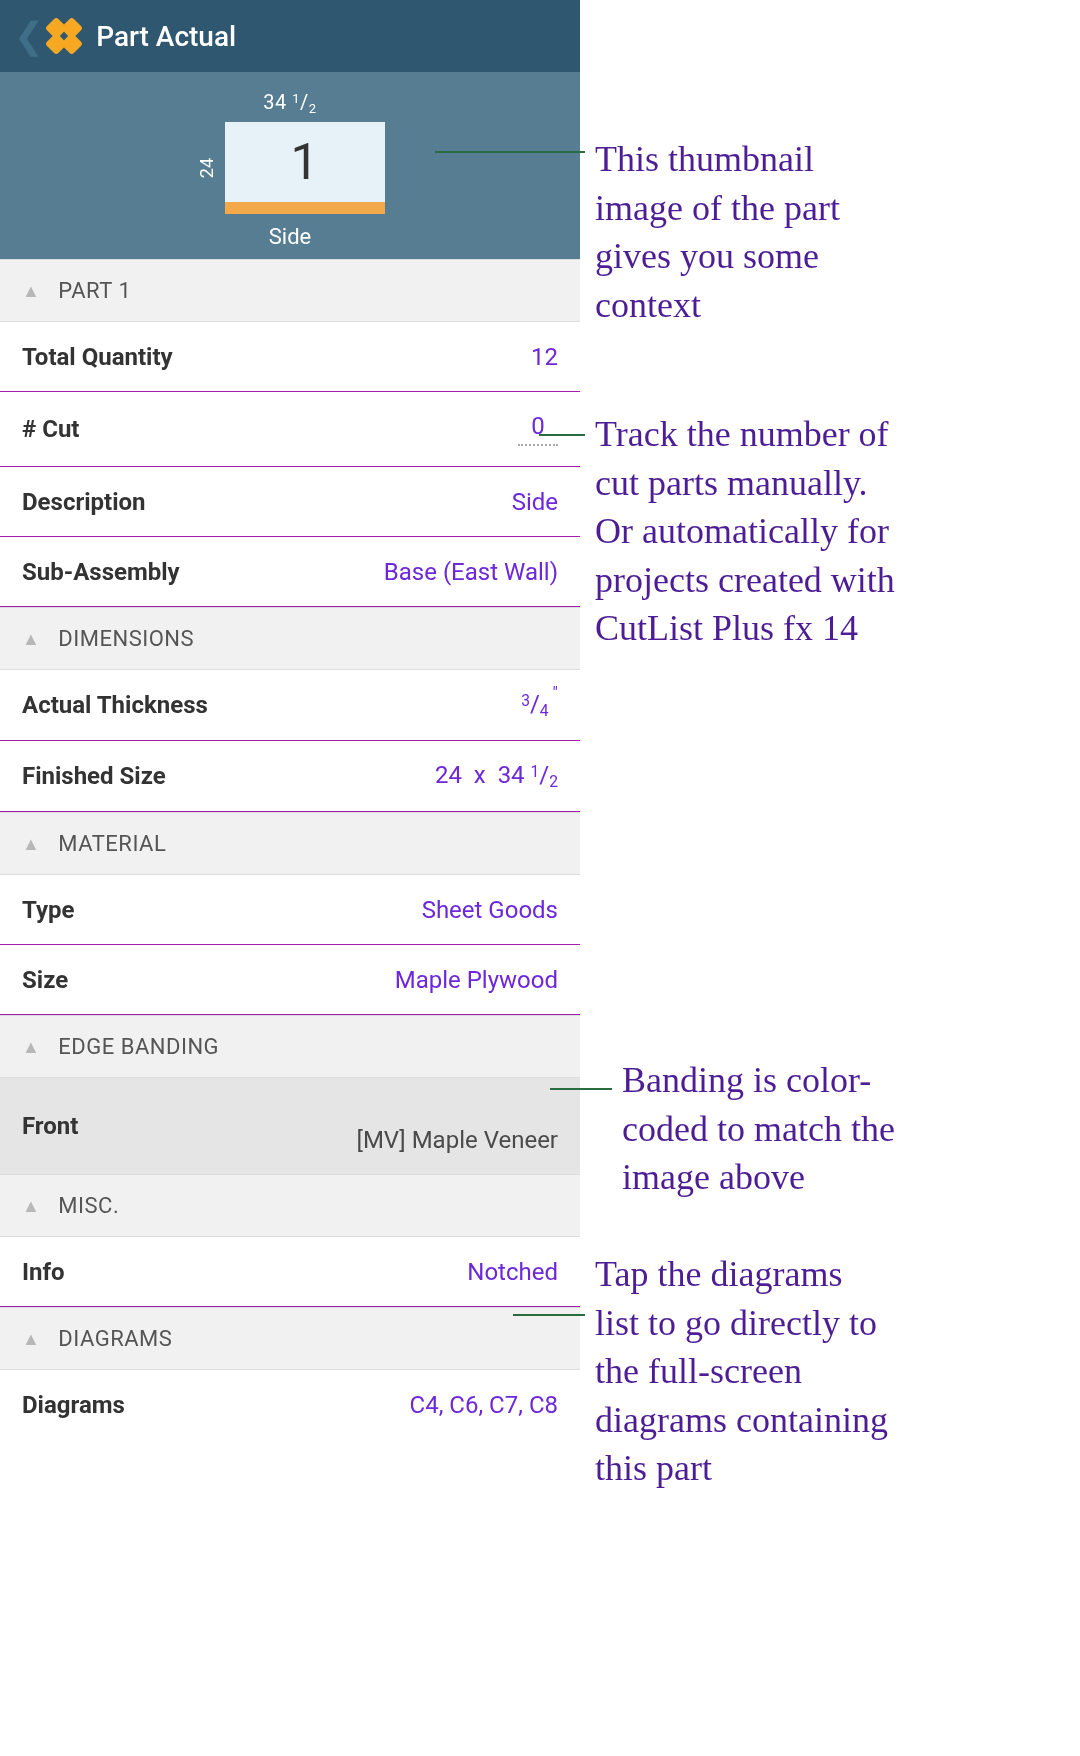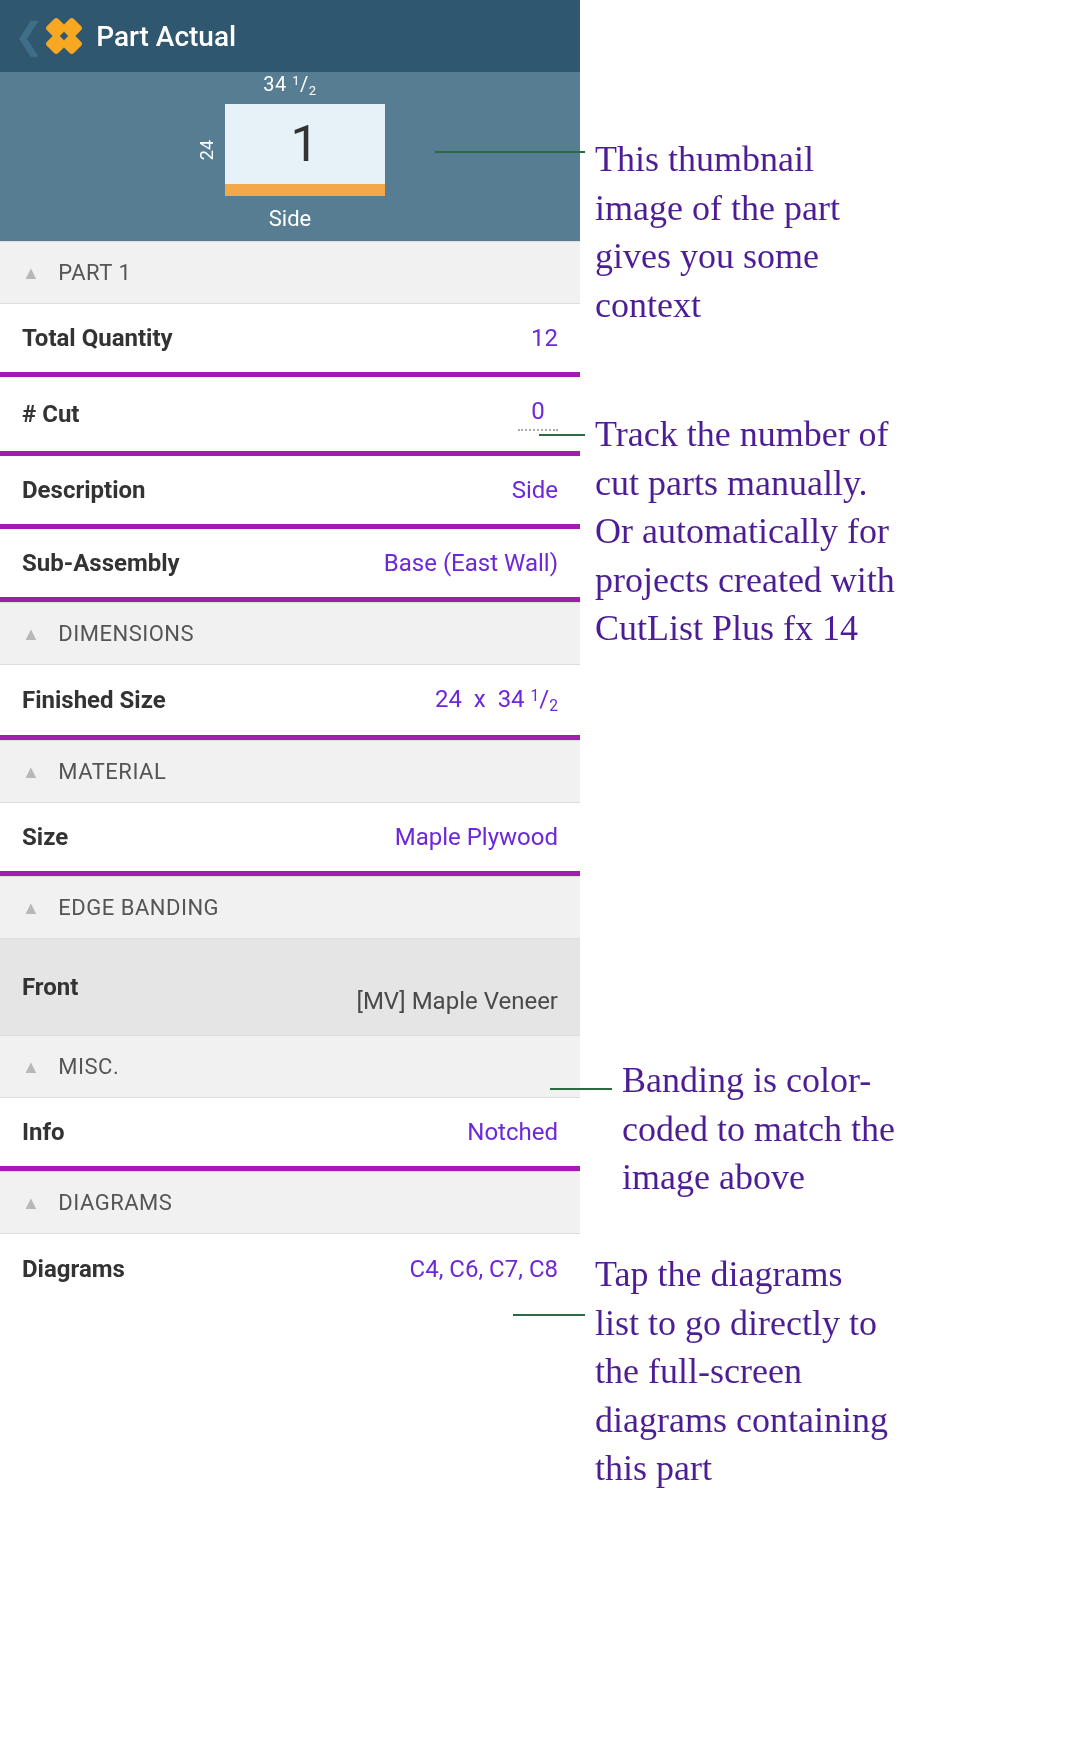--- a/index.html
+++ b/index.html
@@ -47,21 +47,21 @@
   .app-icon .p2 { bottom: -1px; left: 10px; }
   .app-icon .p3 { left: -1px; top: 10px; }
   .app-icon .p4 { right: -1px; top: 10px; }
 
   
   .thumb-panel {
     background: #567d91;
     display: flex;
     flex-direction: column;
     align-items: center;
-    padding: 0 0 10px 0;
+    padding: 18px 0 10px 0;
     color: #fff;
   }
   .thumb-top-dim {
     font-size: 20px;
     margin-bottom: 6px;
     letter-spacing: 0.5px;
   }
   .thumb-body {
     display: flex;
     align-items: center;
@@ -106,21 +106,21 @@
     font-size: 18px;
     margin-right: 18px;
   }
 
   
   .row {
     display: flex;
     align-items: center;
     justify-content: space-between;
     padding: 20px 22px;
-    border-bottom: 5px solid #a21caf;
+    border-bottom: 1px solid #a21caf;
     font-size: 24px;
     min-height: 70px;
   }
   .row .label { font-weight: 700; color: #333; }
   .row .value { color: #6d28d9; font-weight: 400; text-align: right; }
   .row.edge-banding-row {
     background: #e5e5e5;
     border-bottom: none;
   }
   .row.edge-banding-row .value { color: #4a4a4a; margin-top: 28px; }
@@ -203,31 +203,41 @@
   <div class="row">
     <span class="label">Sub-Assembly</span>
     <span class="value">Base (East Wall)</span>
   </div>
 
   <div class="section-header">
     <span class="chev">▲</span>
     <span>DIMENSIONS</span>
   </div>
   <div class="row">
+    <span class="label">Actual Thickness</span>
+    <span class="value frac">
+      <sup>3</sup>/<sub>4</sub><span class="inch-mark">"</span>
+    </span>
+  </div>
+  <div class="row">
     <span class="label">Finished Size</span>
     <span class="value frac">
       <span>24</span>&nbsp;&nbsp;x&nbsp;&nbsp;<span>34</span>&nbsp;<sup>1</sup>/<sub>2</sub>
     </span>
   </div>
 
   <div class="section-header">
     <span class="chev">▲</span>
     <span>MATERIAL</span>
   </div>
   <div class="row">
+    <span class="label">Type</span>
+    <span class="value">Sheet Goods</span>
+  </div>
+  <div class="row">
     <span class="label">Size</span>
     <span class="value">Maple Plywood</span>
   </div>
 
   <div class="section-header">
     <span class="chev">▲</span>
     <span>EDGE BANDING</span>
   </div>
   <div class="row edge-banding-row">
     <span class="label">Front</span>

